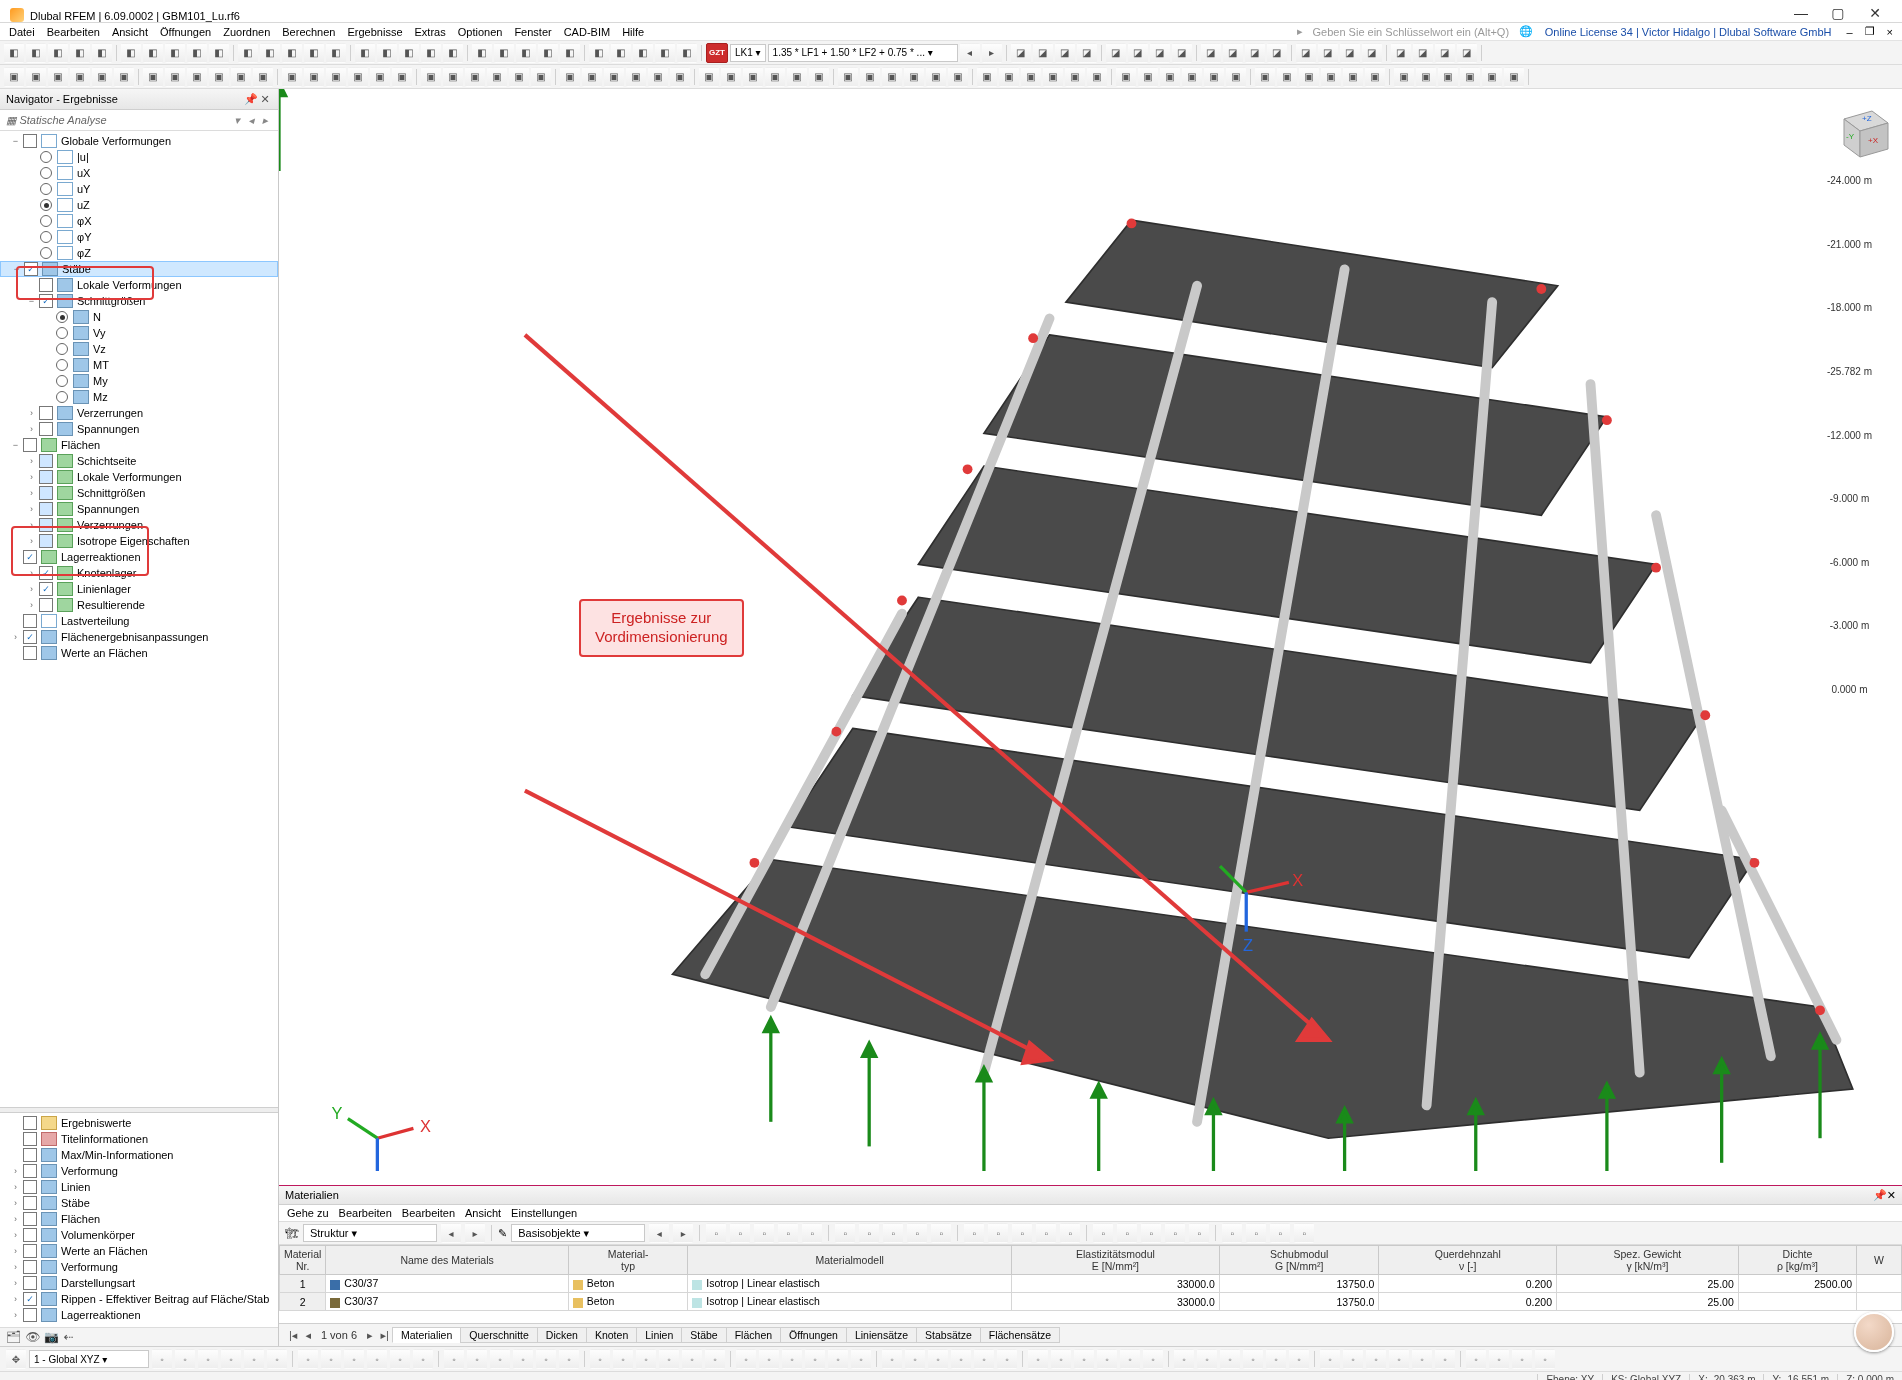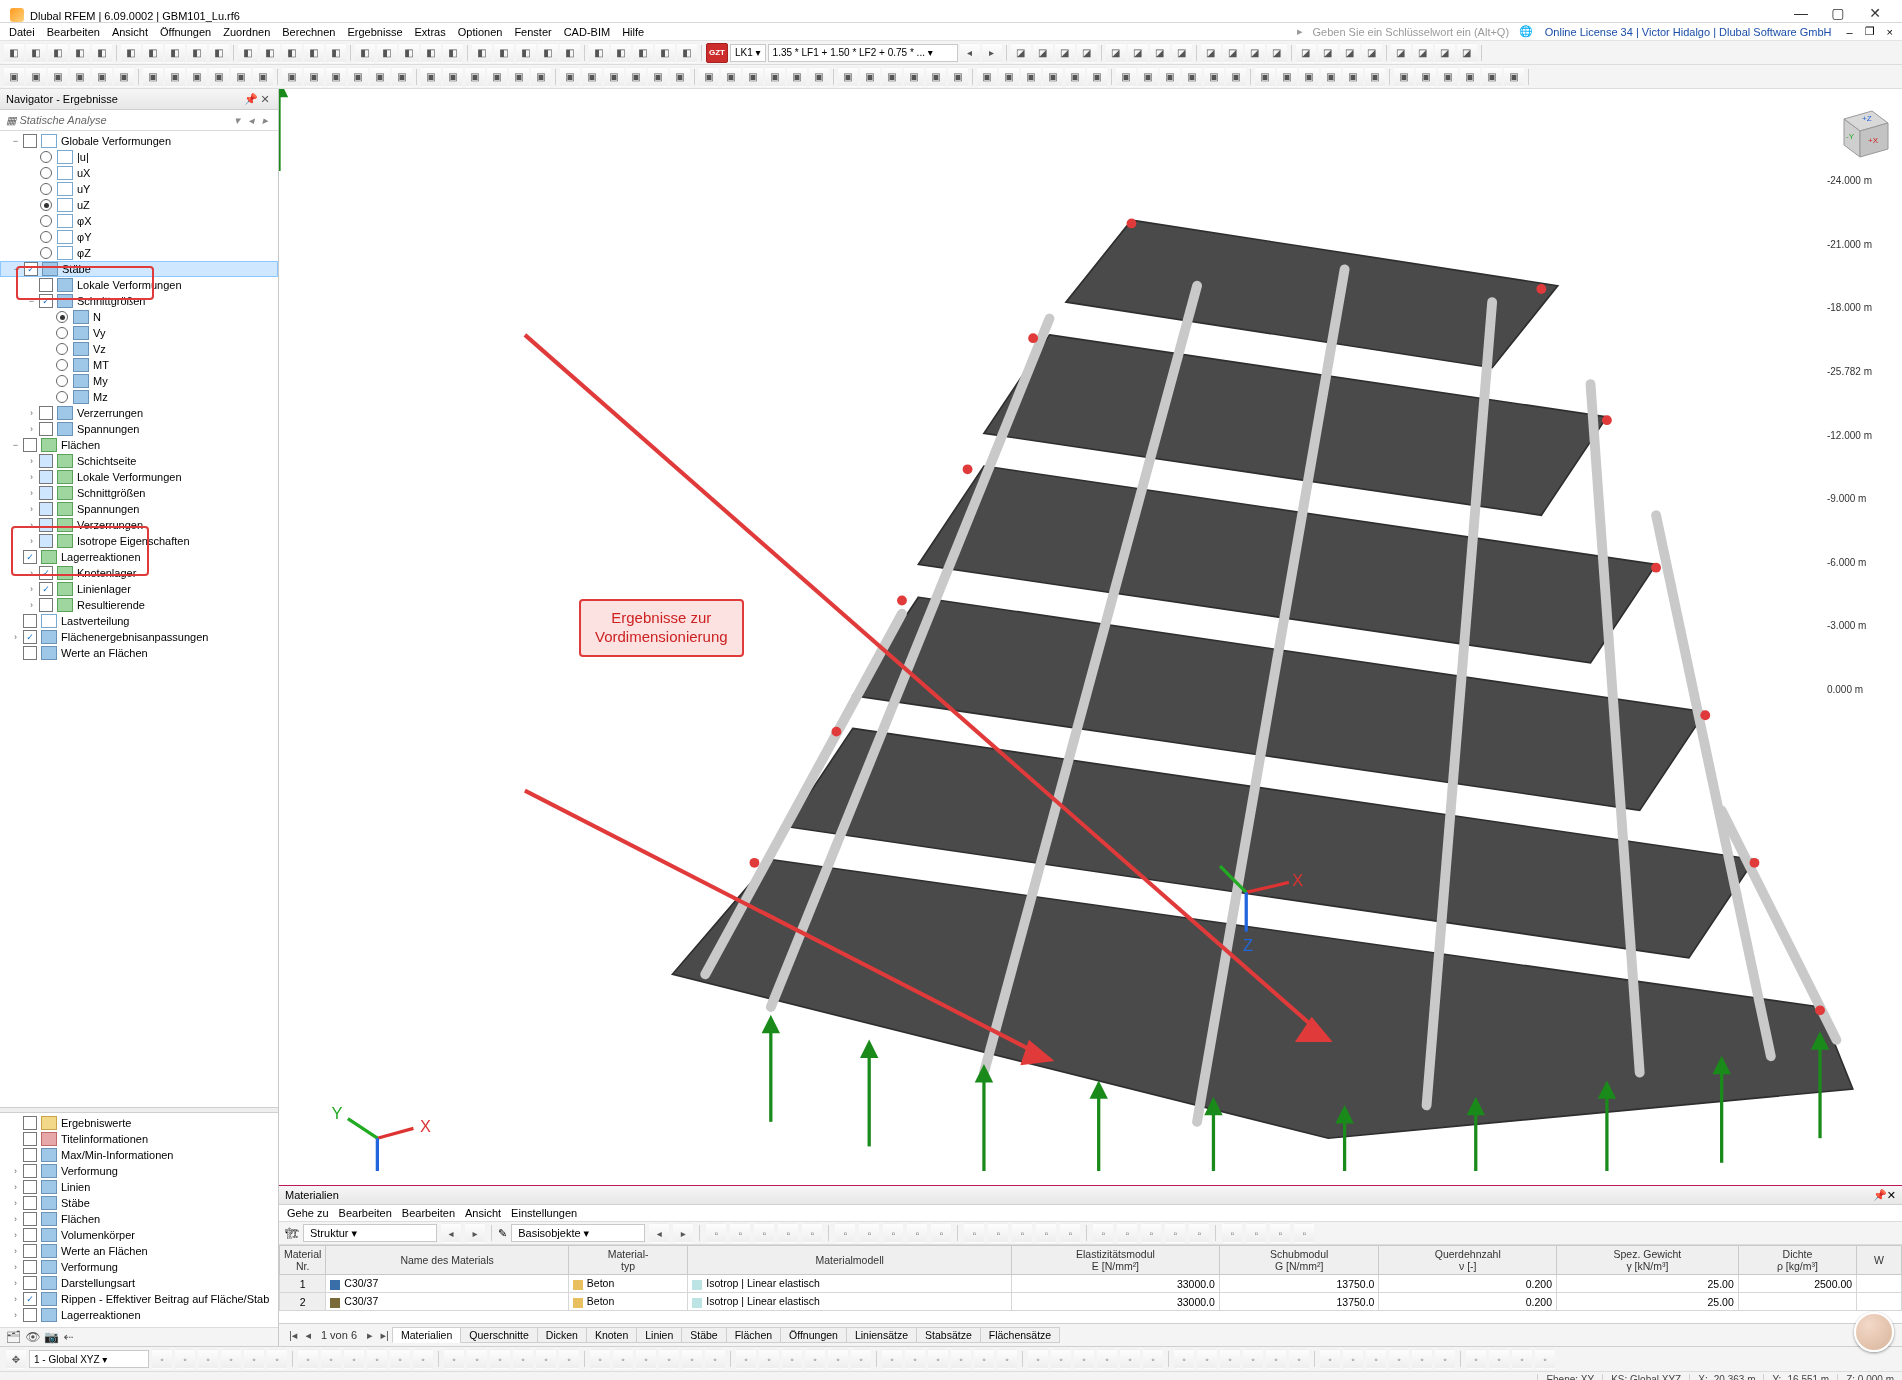--- a/index.html
+++ b/index.html
@@ -719,21 +719,21 @@
 
         <g transform="translate(590,490)" stroke-width="2">
           <line x1="0" y1="0" x2="26" y2="-6" stroke="#d33"></line>
             <text x="28" y="-4" fill="#d33" font-size="10">X</text>
           <line x1="0" y1="0" x2="-16" y2="-16" stroke="#2a2"></line>
           <line x1="0" y1="0" x2="0" y2="24" stroke="#26d"></line>
             <text x="-2" y="36" fill="#26d" font-size="10">Z</text>
         </g>
       </svg>
 
-      <div style="position:absolute;right:30px;top:86px;height:520px;display:flex;flex-direction:column;justify-content:space-between;text-align:left;font-size:10px;color:#333">
+      <div style="position:absolute;right:30px;top:86px;height:520px;display:flex;flex-direction:column;justify-content:space-between;text-align:center;font-size:10px;color:#333">
         <span>-24.000 m</span>
           <span>-21.000 m</span>
           <span>-18.000 m</span>
           <span>-25.782 m</span>
           <span>-12.000 m</span>
           <span>-9.000 m</span>
           <span>-6.000 m</span>
           <span>-3.000 m</span>
           <span>0.000 m</span>
       </div>

